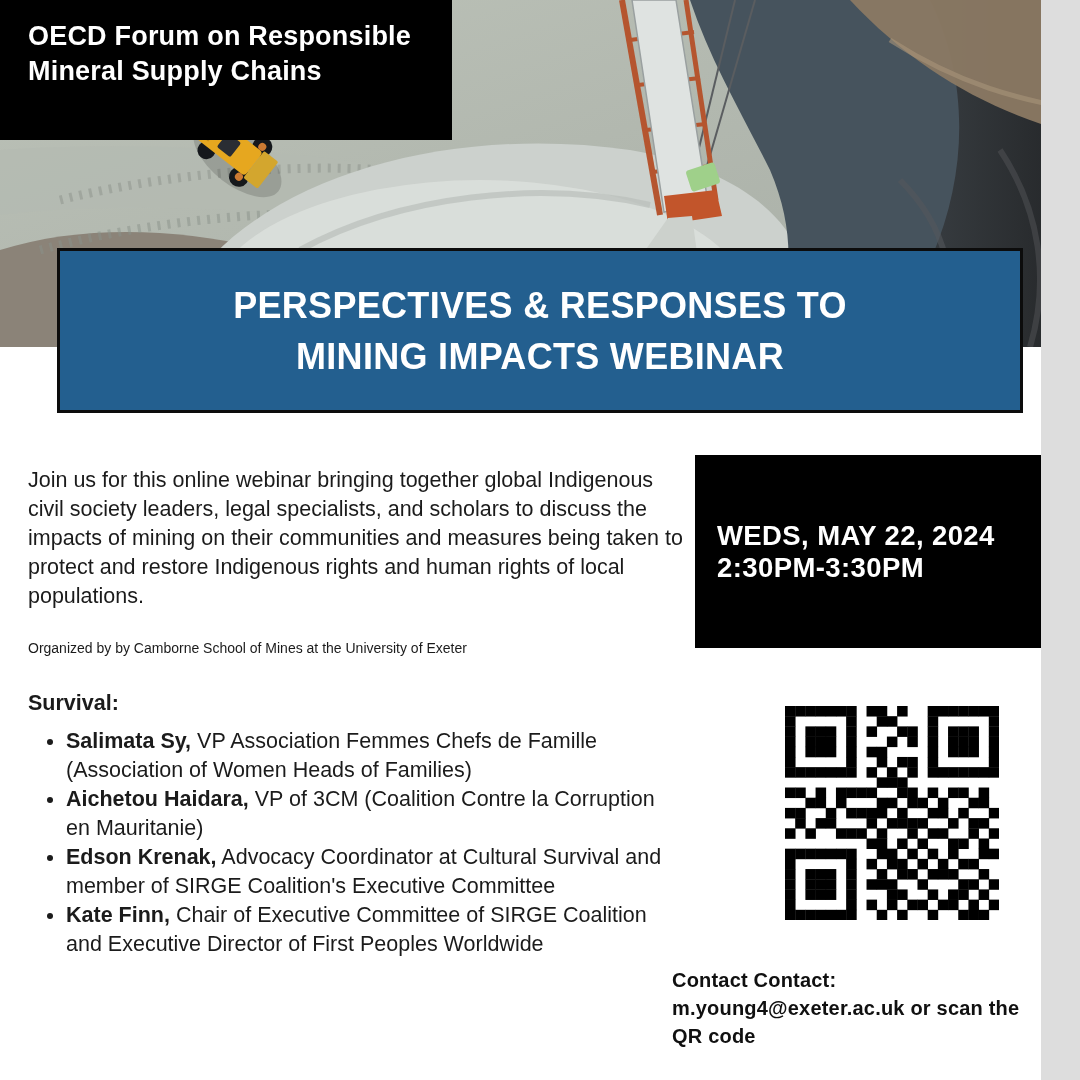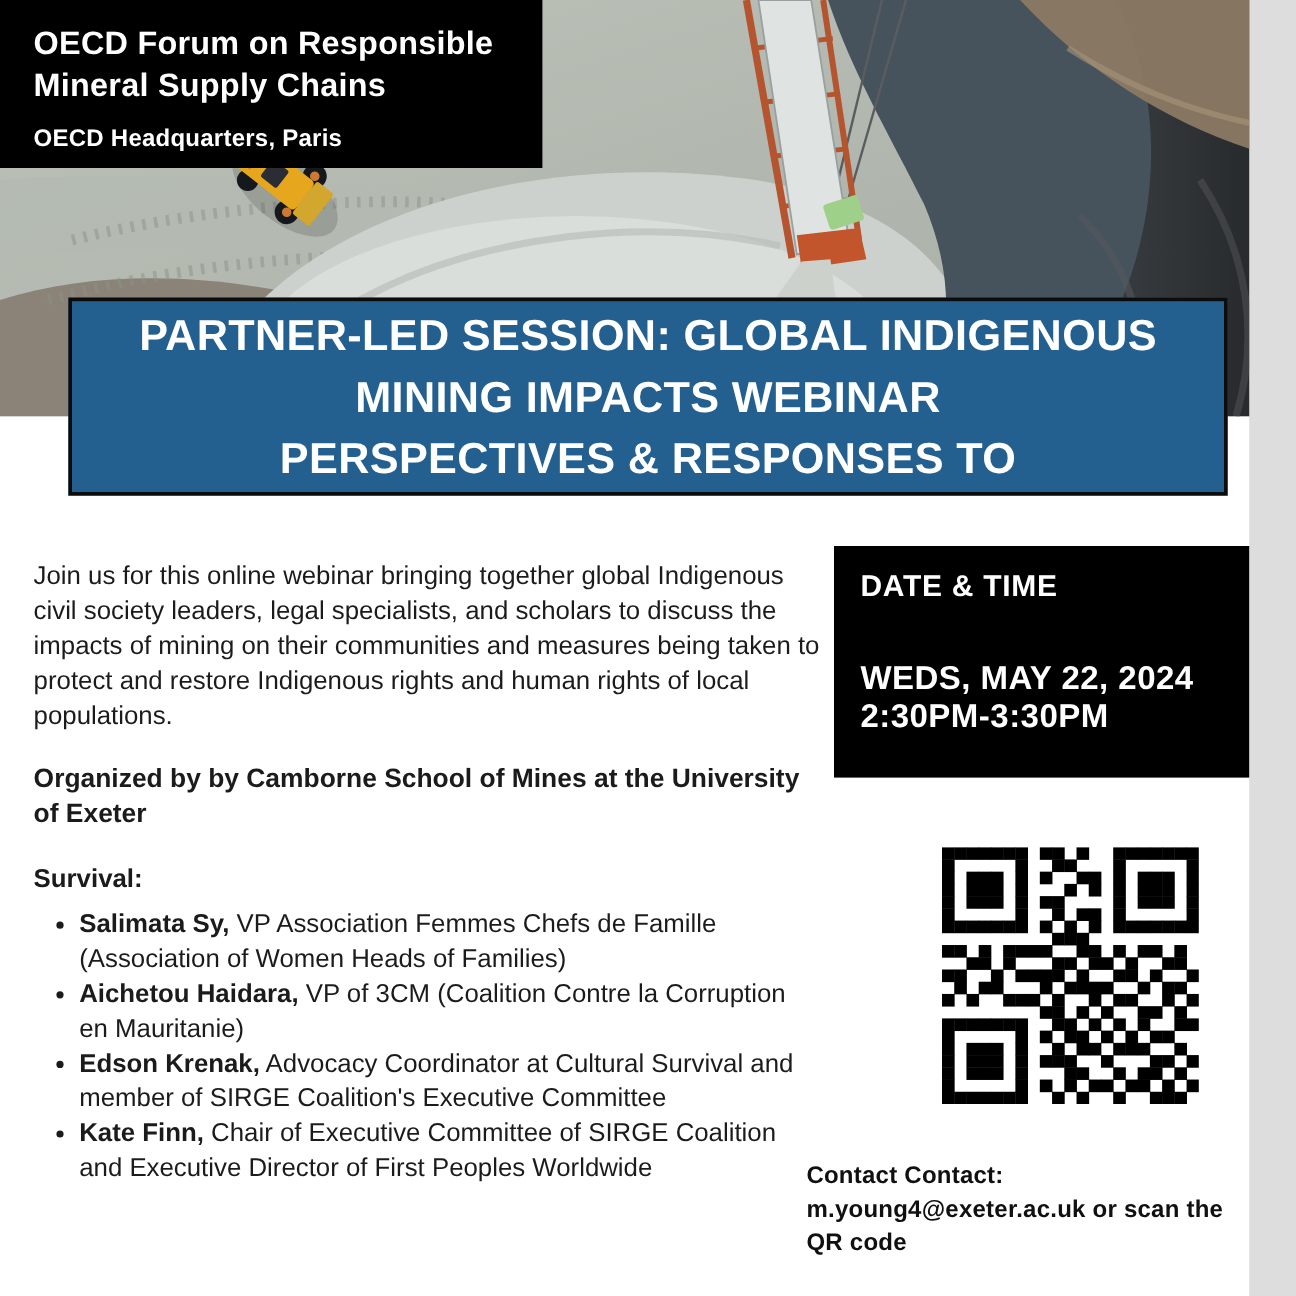--- a/index.html
+++ b/index.html
@@ -19,21 +19,21 @@
   
   .banner{
     position:absolute;left:57px;top:248px;width:966px;height:165px;
     background:#235f8f;border:3px solid #0c0c0c;box-sizing:border-box;
     color:#fff;text-align:center;display:flex;flex-direction:column;justify-content:center;
   }
   .banner-line{font-size:36px;font-weight:bold;line-height:51px;letter-spacing:.3px;}
   
   .left-col{position:absolute;left:28px;top:466px;width:655px;color:#1b1b1b;}
   .intro{font-size:21.5px;line-height:29px;}
-  .organized{font-size:22px;line-height:29px;font-weight:bold;margin-top:23px;}
+  .organized{font-size:14px;line-height:29px;font-weight:normal;margin-top:23px;}
   .speakers-heading{font-size:21.5px;font-weight:bold;margin-top:28px;}
   ul.speakers{margin:11px 0 0 0;padding-left:38px;font-size:21.5px;line-height:29px;}
   ul.speakers li{margin:0;}
   ul.speakers .sp-name{font-weight:bold;}
   
   .datetime-box{
     position:absolute;left:695px;top:455px;width:355px;height:193px;background:#000;
     color:#fff;box-sizing:border-box;padding:20px 14px 0 22px;
   }
   .dt-heading{font-size:25px;font-weight:bold;letter-spacing:.6px;}
@@ -117,27 +117,25 @@
       <rect x="-20" y="-9" width="17" height="18" rx="2" fill="#2a2d33"></rect>
       <rect x="-40" y="-10" width="10" height="20" fill="#c08b1a"></rect>
     </g>
   </svg>
 
   <div class="header-box">
     <div class="header-title">
       <div>OECD Forum on Responsible</div>
       <div>Mineral Supply Chains</div>
     </div>
-    <div class="header-sub">OECD Headquarters, Paris</div>
   </div>
 
   <div class="banner">
-    <div class="banner-line">PARTNER-LED SESSION: GLOBAL INDIGENOUS</div>
+    <div class="banner-line">PERSPECTIVES &amp; RESPONSES TO</div>
     <div class="banner-line">MINING IMPACTS WEBINAR</div>
-    <div class="banner-line">PERSPECTIVES &amp; RESPONSES TO</div>
   </div>
 
   <div class="left-col">
     <div class="intro">Join us for this online webinar bringing together global Indigenous civil society leaders, legal specialists, and scholars to discuss the impacts of mining on their communities and measures being taken to protect and restore Indigenous rights and human rights of local populations.</div>
     <div class="organized">Organized by by Camborne School of Mines at the University of Exeter</div>
     <div class="speakers-heading">Survival:</div>
     <ul class="speakers">
       <li>
         <span class="sp-name">Salimata Sy,</span><span> VP Association Femmes Chefs de Famille (Association of Women Heads of Families)</span>
       </li>
@@ -147,21 +145,20 @@
       <li>
         <span class="sp-name">Edson Krenak,</span><span> Advocacy Coordinator at Cultural Survival and member of SIRGE Coalition's Executive Committee</span>
       </li>
       <li>
         <span class="sp-name">Kate Finn,</span><span> Chair of Executive Committee of SIRGE Coalition and Executive Director of First Peoples Worldwide</span>
       </li>
     </ul>
   </div>
 
   <div class="datetime-box">
-    <div class="dt-heading">DATE &amp; TIME</div>
     <div class="dt-date">WEDS, MAY 22, 2024</div>
     <div class="dt-time">2:30PM-3:30PM</div>
   </div>
 
   <div class="qr-box">
     <svg viewBox="0 0 220 220" fill="#000" aria-hidden="true">
         <rect x="0.00" y="0.00" width="10.83" height="10.83"></rect>
         <rect x="10.48" y="0.00" width="10.83" height="10.83"></rect>
         <rect x="20.95" y="0.00" width="10.83" height="10.83"></rect>
         <rect x="31.43" y="0.00" width="10.83" height="10.83"></rect>

